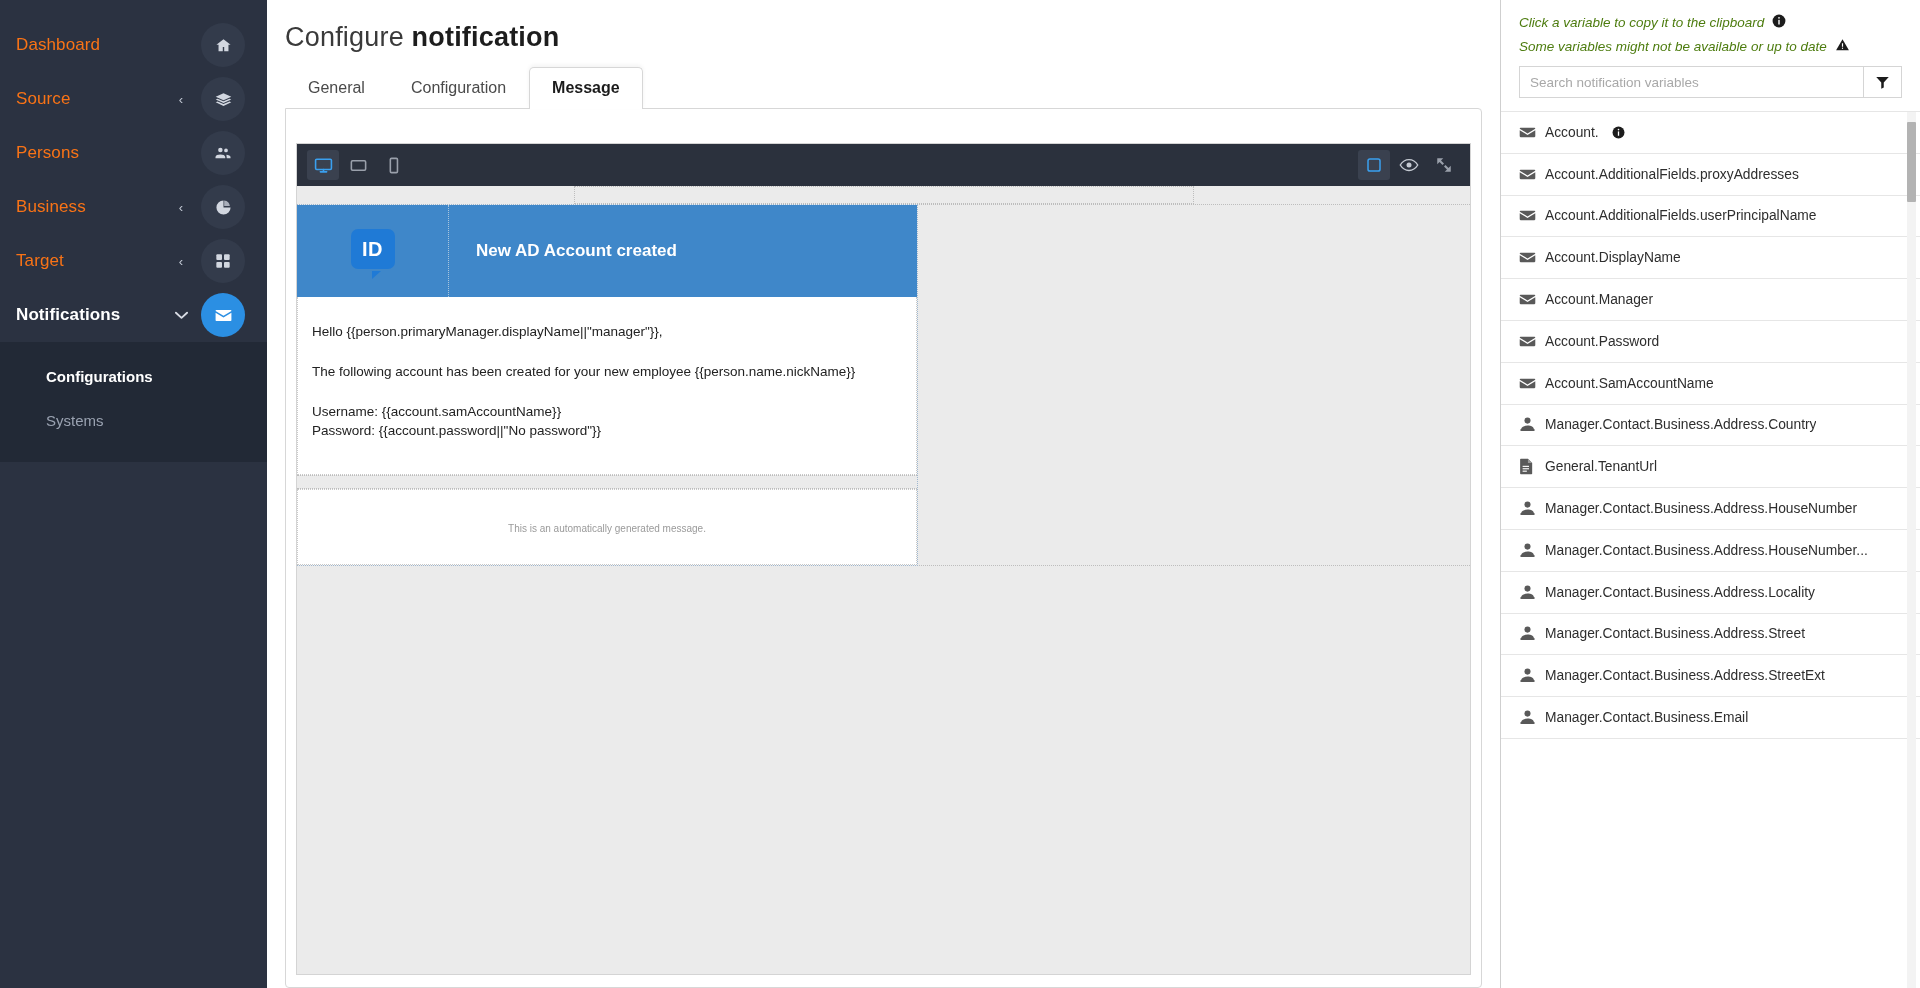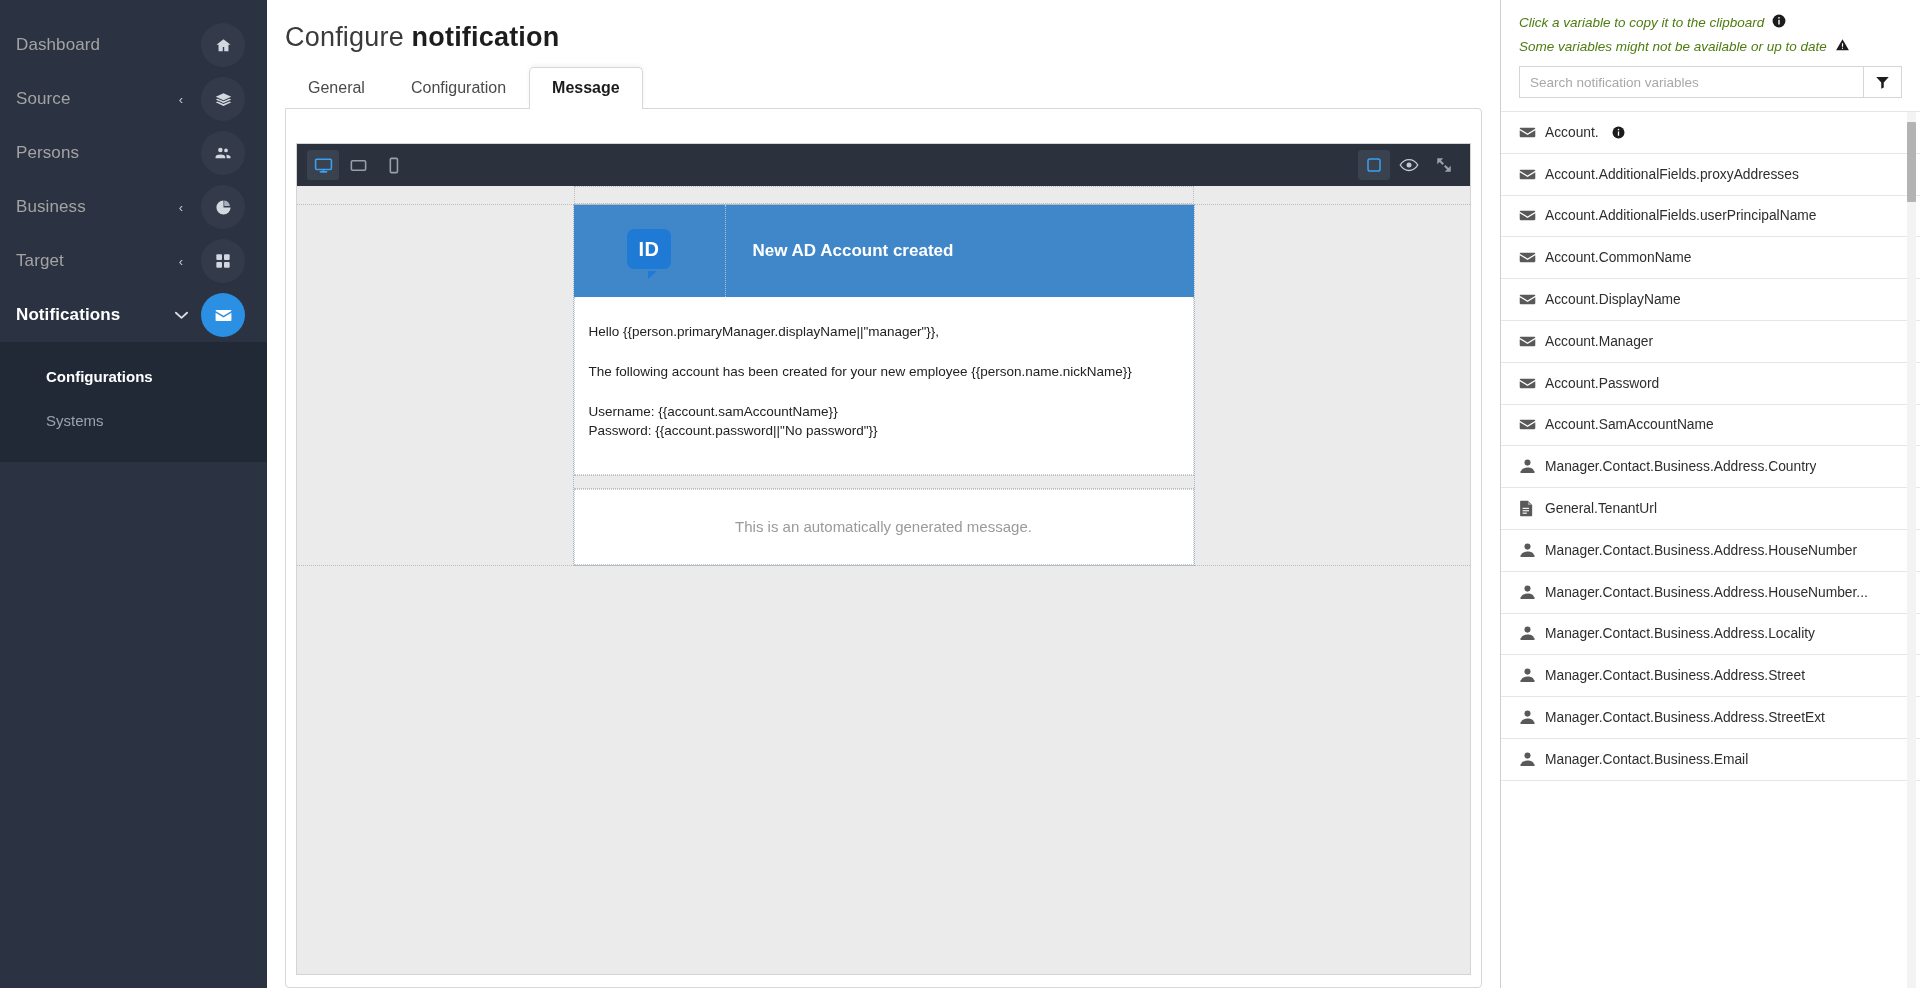--- a/index.html
+++ b/index.html
@@ -22,21 +22,21 @@
   .sidebar-top { padding-top: 18px; }
   .nav-item {
     height: 54px;
     display: flex; align-items: center;
     padding: 0 22px 0 16px;
     position: relative;
     cursor: pointer;
   }
   .nav-label {
     flex: 1;
-    color: #a3a3a3;
+    color: #f97316;
     font-size: 17px;
     letter-spacing: .1px;
   }
   .nav-item.active .nav-label { color: #ffffff; font-weight: bold; }
   .nav-caret {
     color: #c3c9d4; font-size: 13px; margin-right: 14px;
     width: 12px; text-align: center; line-height: 1;
   }
   .nav-badge {
     width: 44px; height: 44px; border-radius: 50%;
@@ -133,21 +133,21 @@
   .tb-btn.selected { background: #3a414f; }
   .tb-btn svg { display:block; }
 
   .editor-canvas {
     flex: 1; background: #ebebeb;
     position: relative; overflow: hidden;
     padding: 0;
   }
   .crow {
     border-bottom: 1px dotted #bdbdbd;
-    display: flex; justify-content: center;
+    display: flex; justify-content: flex-start;
   }
   .crow-empty { height: 18px; border: 1px dotted #bdbdbd; margin: 0 auto; width: 620px; background:#ebebeb;}
 
   .mail-block {
     width: 620px;
     outline: 1px dotted #9fb7cf;
   }
   .mail-header {
     background: #3f87c9; display: flex; align-items: center;
     height: 92px;
@@ -188,21 +188,21 @@
   }
   .mail-body p.tight { margin-bottom: 0; }
   .mail-body p.nospace { margin-bottom: 0; }
   .mail-divider-row { height: 14px; background: #ebebeb; border-top: 1px dotted #bdbdbd; border-bottom: 1px dotted #bdbdbd;}
   .mail-footer {
     background: #ffffff;
     border: 1px dotted #c9c9c9;
     padding: 28px 0;
     text-align: center;
   }
-  .mail-footer span { font-size: 15px; color: #9a9a9a; }
+  .mail-footer span { font-size: 10px; color: #9a9a9a; }
 
   .canvas-bottom { flex:1; background:#ebebeb; }
 
   
   .right-panel {
     width: 420px; flex: 0 0 420px;
     background: #ffffff;
     border-left: 1px solid #cfcfcf;
     display: flex; flex-direction: column;
     height: 988px;
@@ -520,28 +520,20 @@
               </svg>
             </span>
             <span class="var-label">Account.AdditionalFields.userPrincipalName</span>
           </div>
           <div class="var-row">
             <span class="var-icon">
               <svg width="17" height="17" viewBox="0 0 24 24" fill="#595959">
                 <path d="M2.2 5.4h19.6c.7 0 1.2.5 1.2 1.2v.2L12 13.3 1 6.8v-.2c0-.7.5-1.2 1.2-1.2zM1 8.9v8.5c0 .7.5 1.2 1.2 1.2h19.6c.7 0 1.2-.5 1.2-1.2V8.9l-11 6.5z"></path>
               </svg>
             </span>
-            <span class="var-label">Account.CommonName</span>
-          </div>
-          <div class="var-row">
-            <span class="var-icon">
-              <svg width="17" height="17" viewBox="0 0 24 24" fill="#595959">
-                <path d="M2.2 5.4h19.6c.7 0 1.2.5 1.2 1.2v.2L12 13.3 1 6.8v-.2c0-.7.5-1.2 1.2-1.2zM1 8.9v8.5c0 .7.5 1.2 1.2 1.2h19.6c.7 0 1.2-.5 1.2-1.2V8.9l-11 6.5z"></path>
-              </svg>
-            </span>
             <span class="var-label">Account.DisplayName</span>
           </div>
           <div class="var-row">
             <span class="var-icon">
               <svg width="17" height="17" viewBox="0 0 24 24" fill="#595959">
                 <path d="M2.2 5.4h19.6c.7 0 1.2.5 1.2 1.2v.2L12 13.3 1 6.8v-.2c0-.7.5-1.2 1.2-1.2zM1 8.9v8.5c0 .7.5 1.2 1.2 1.2h19.6c.7 0 1.2-.5 1.2-1.2V8.9l-11 6.5z"></path>
               </svg>
             </span>
             <span class="var-label">Account.Manager</span>
           </div>

